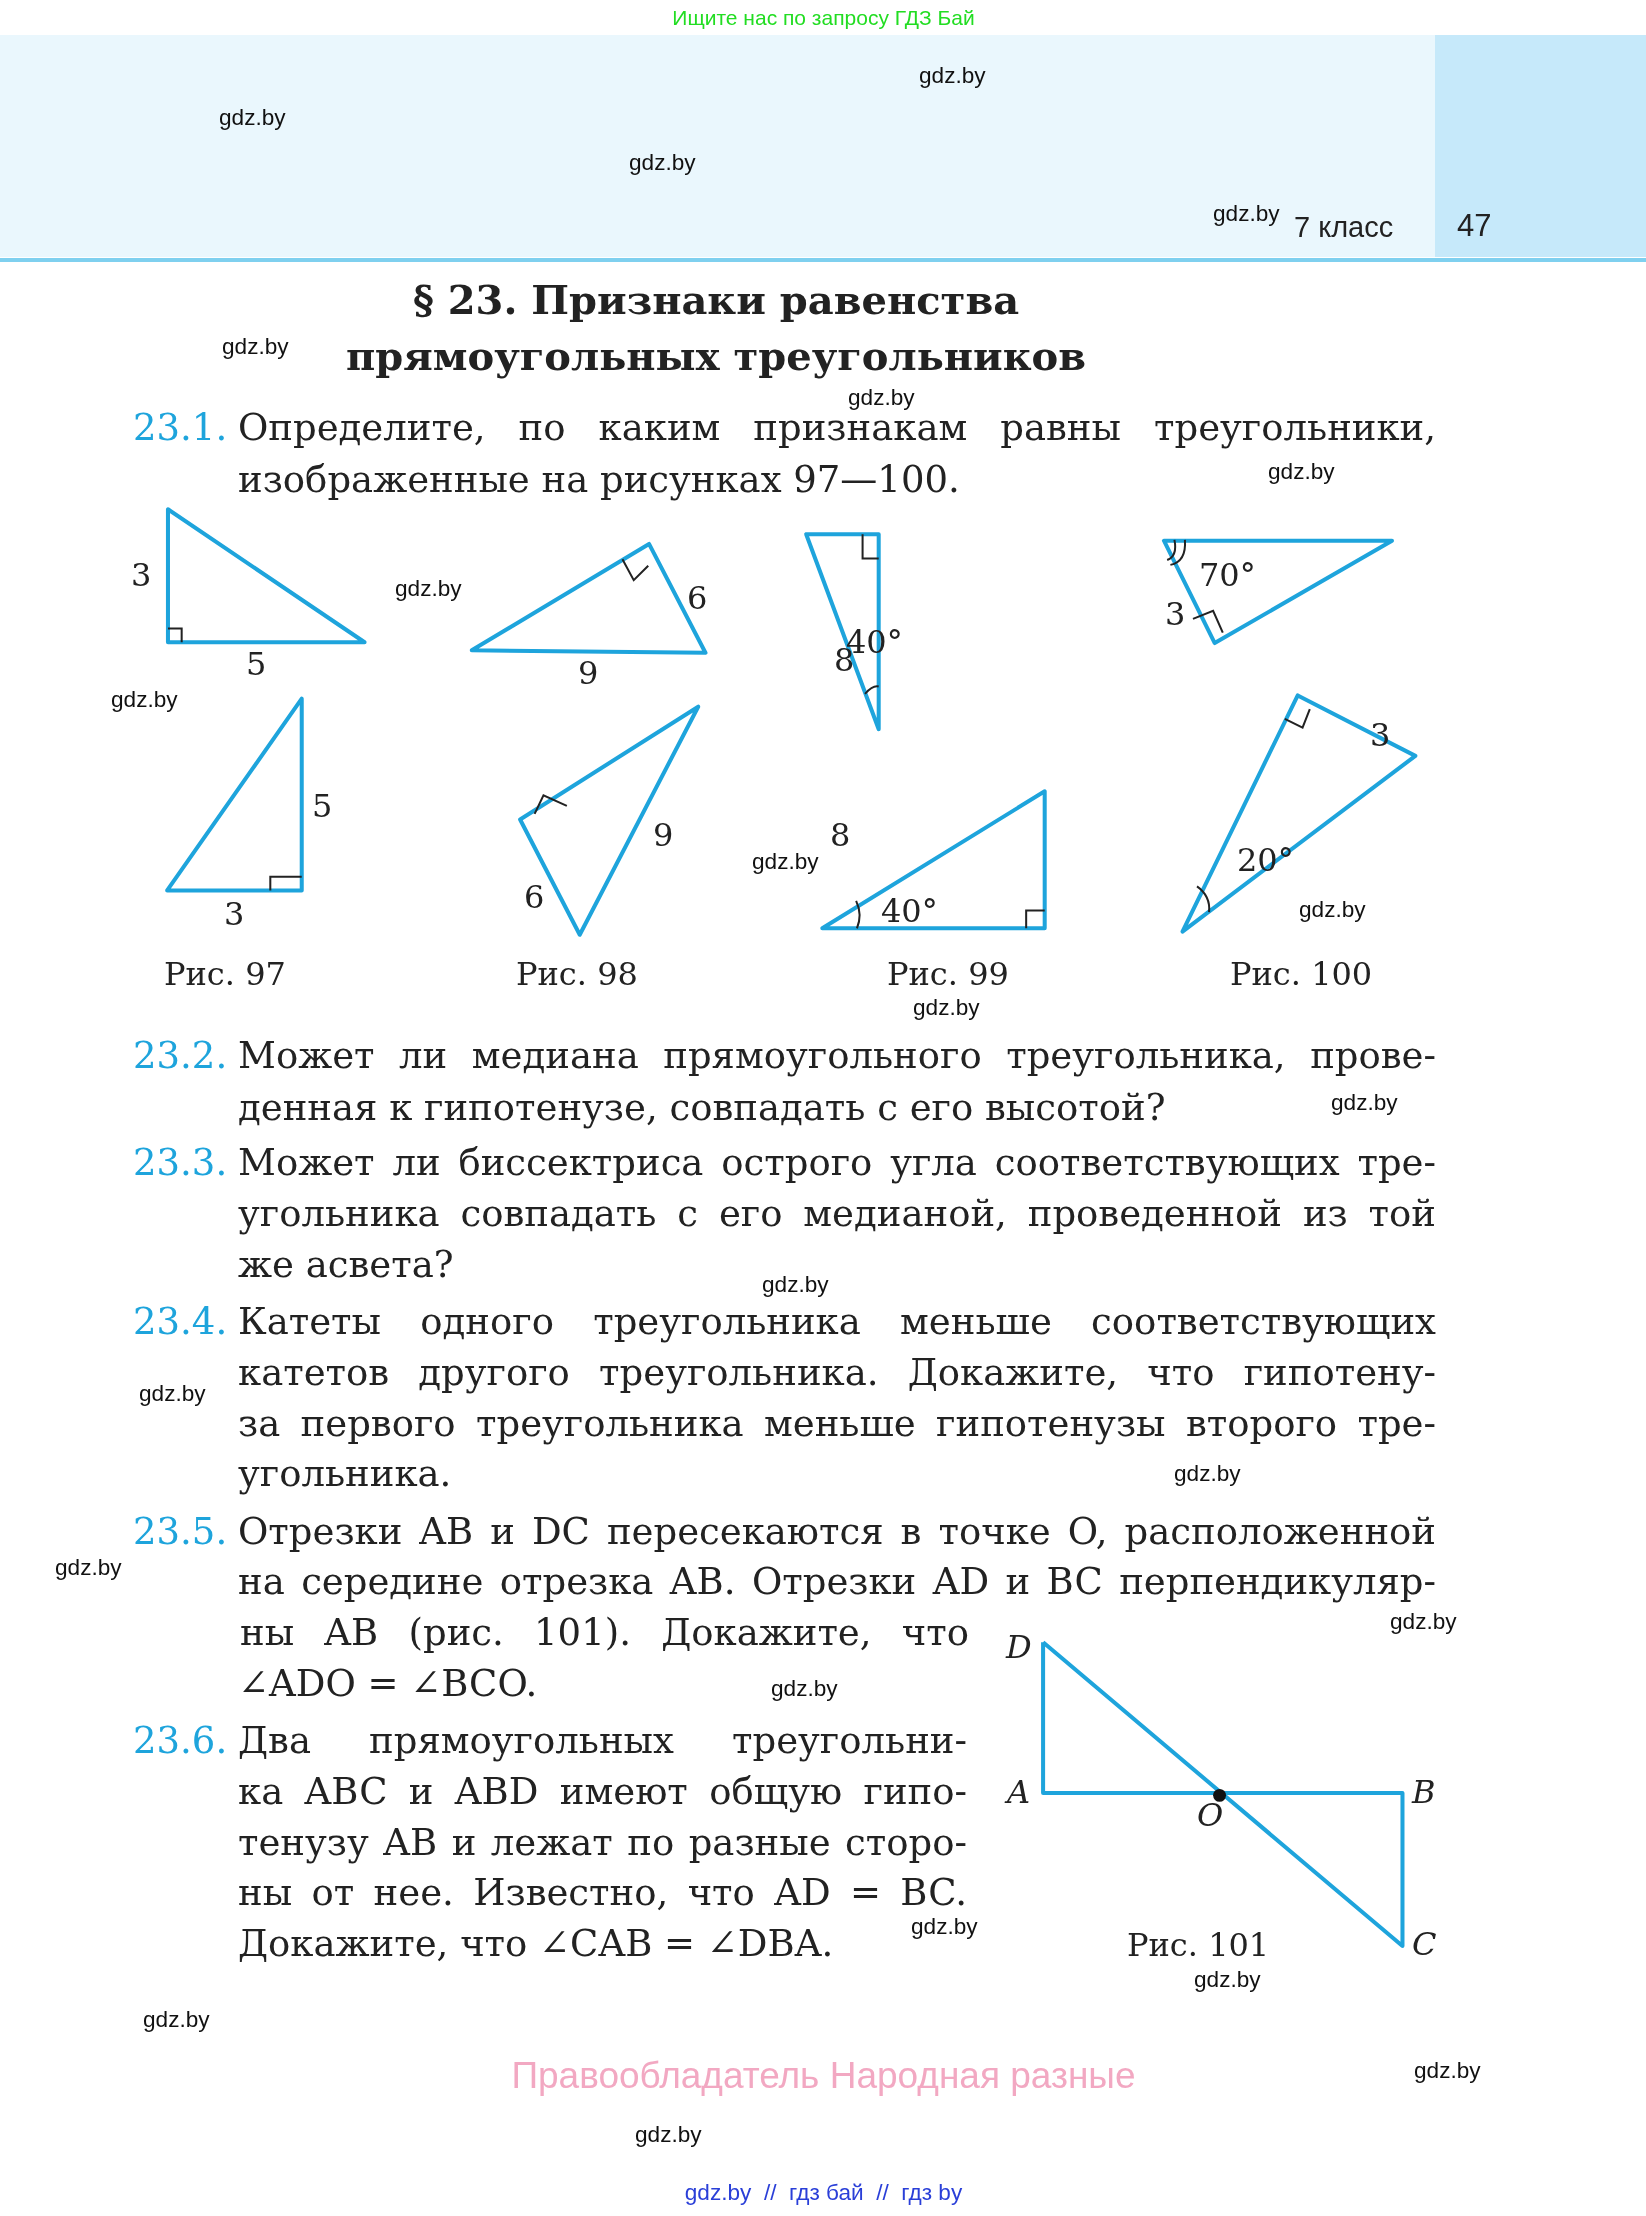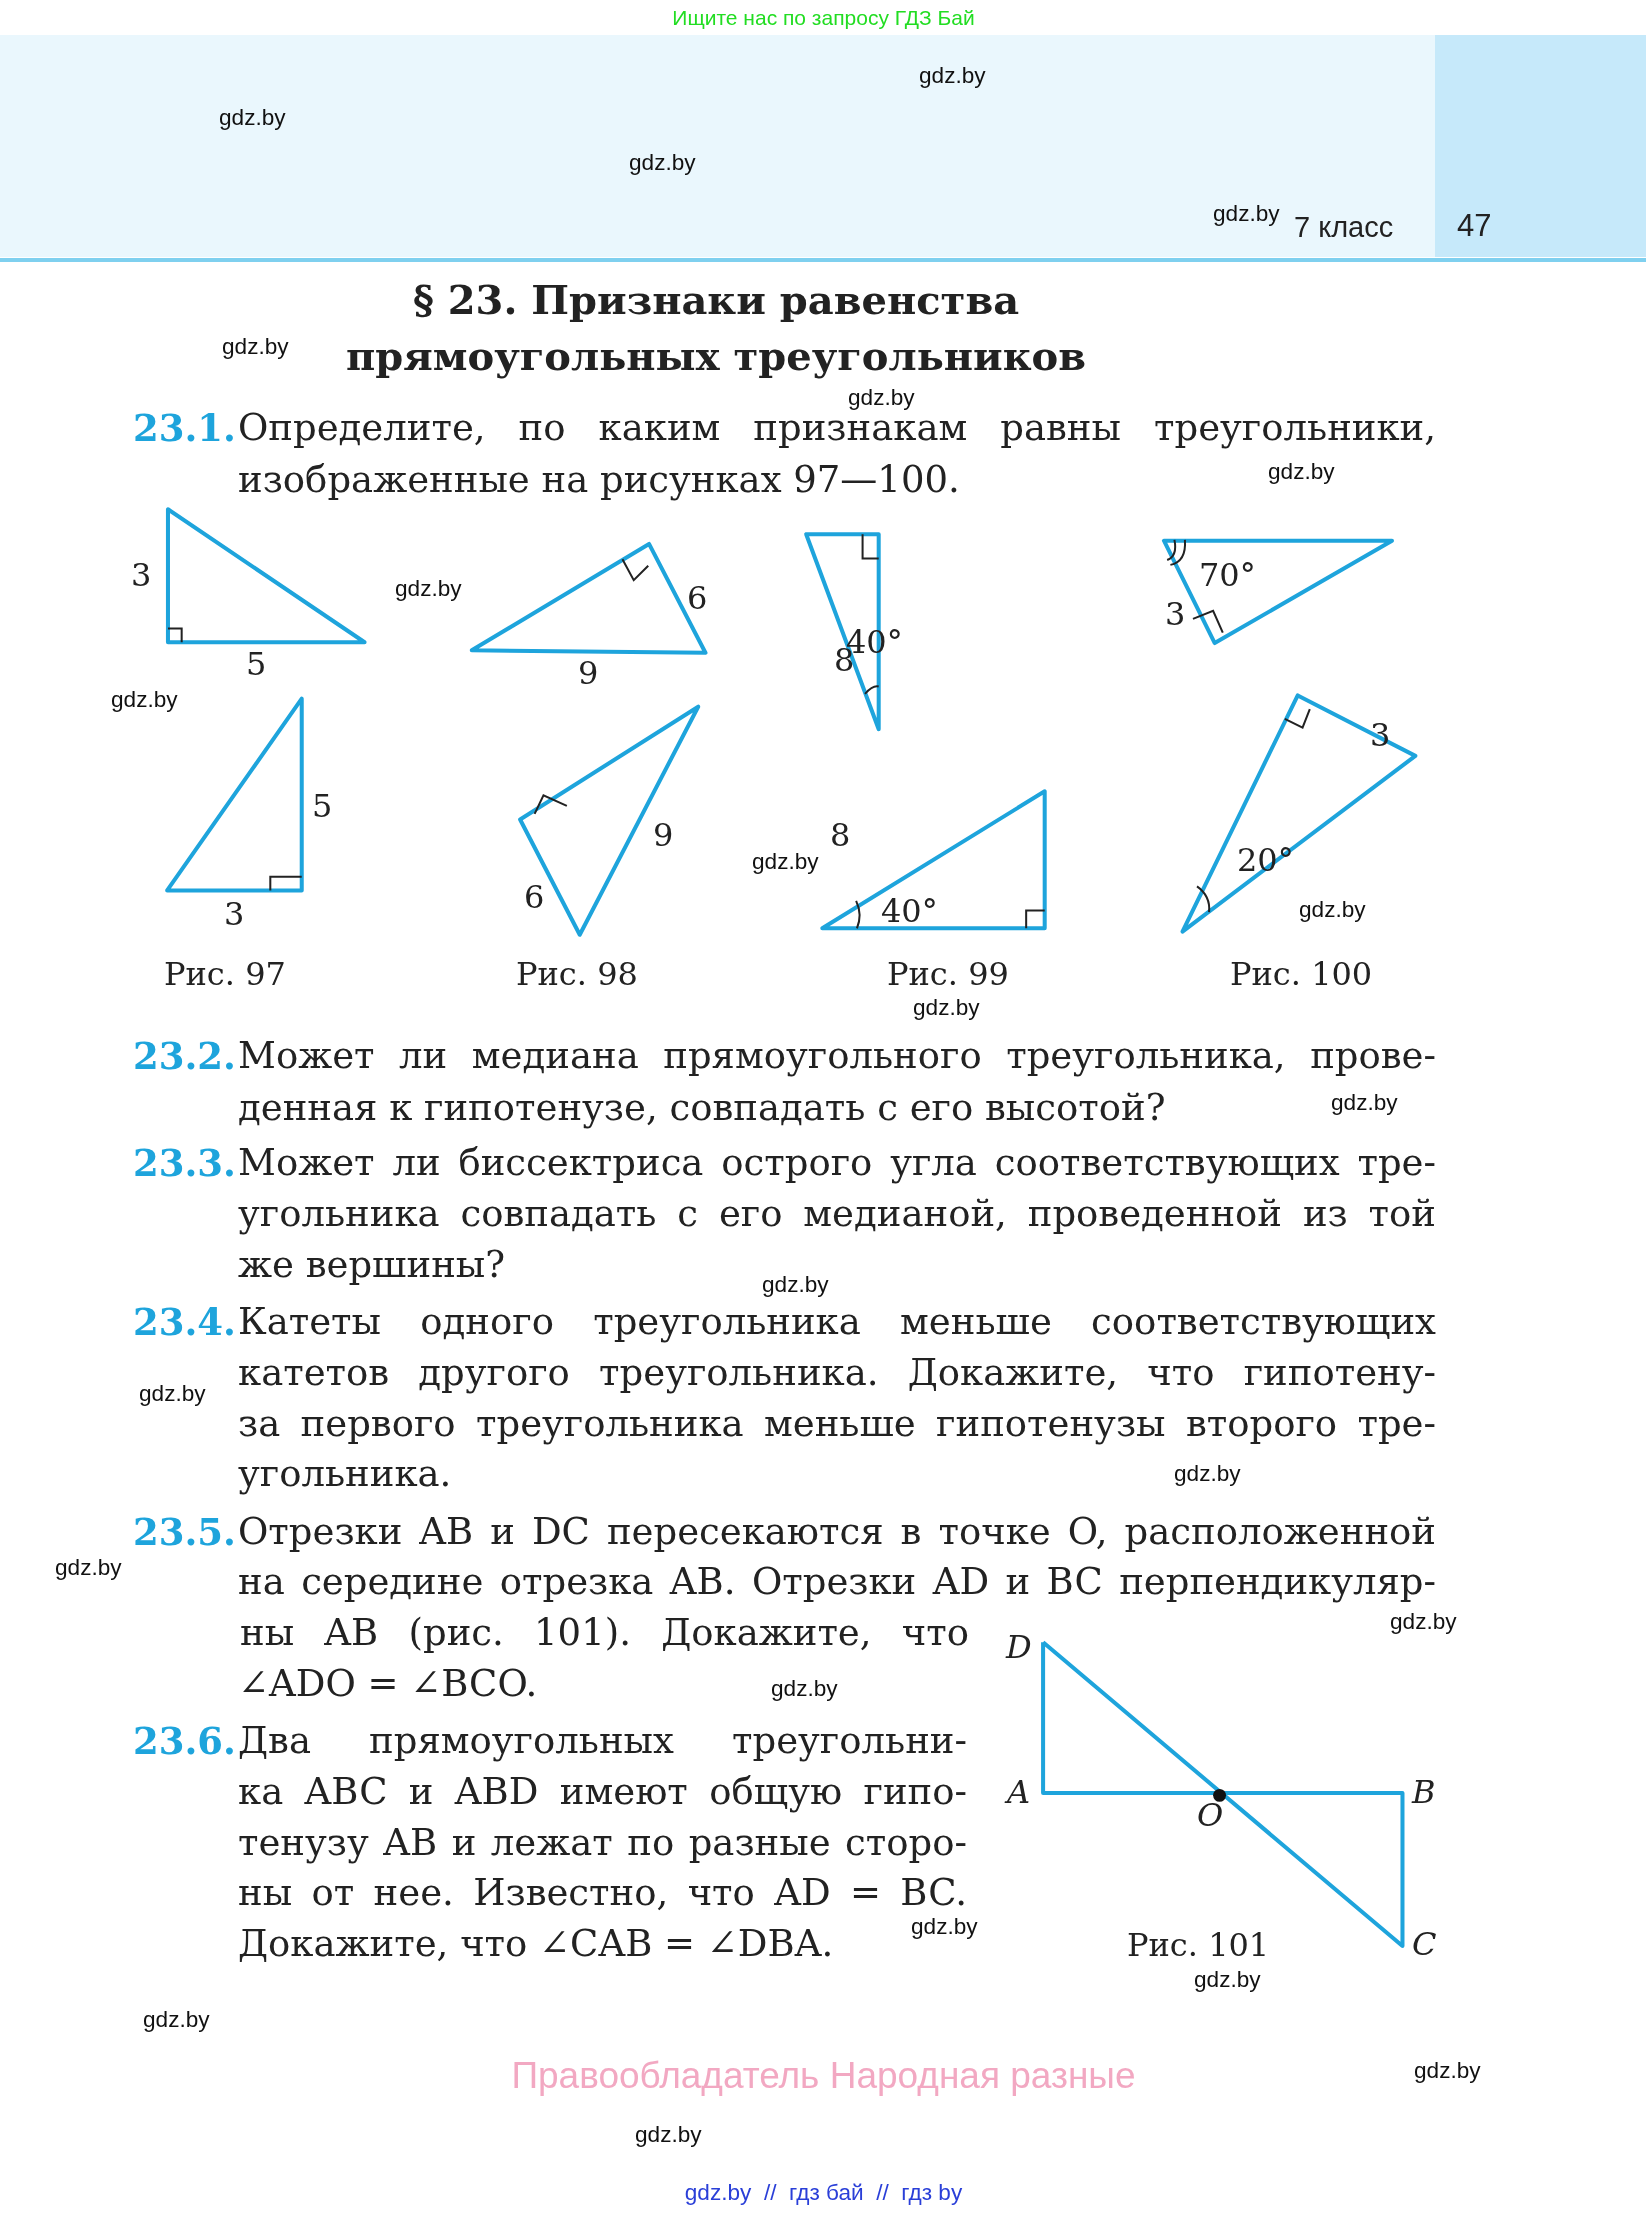--- a/index.html
+++ b/index.html
@@ -8,21 +8,21 @@
   .abs { position:absolute; }
   .topbanner { left:0; top:0; width:1647px; height:35px; text-align:center;
                font-family:"Liberation Sans", sans-serif; font-size:21px; color:#22dd22; line-height:35px; }
   .header { left:0; top:35px; width:1647px; height:222px; background:#eaf7fd; }
   .header-right { left:1435px; top:35px; width:211px; height:222px; background:#c6e9fa; }
   .header-line { left:0; top:258px; width:1647px; height:4px; background:#7fd0ef; }
   .grade { left:1294px; top:211px; font-family:"Liberation Sans", sans-serif; font-size:29px; color:#222; }
   .pagenum { left:1457px; top:208px; font-family:"Liberation Sans", sans-serif; font-size:31px; color:#222; }
   .wm { font-family:"Liberation Sans", sans-serif; font-size:22.6px; color:#111; }
   .title { left:0; width:1432px; text-align:center; font-weight:bold; font-size:40px; color:#222; }
-  .num { font-weight:bold; color:#1ea4dc; font-size:37px; }
+  .num { font-weight:normal; color:#1ea4dc; font-size:37px; }
   .line { font-size:37px; color:#222; white-space:nowrap; }
   .just { text-align:justify; text-align-last:justify; }
   .cap { font-size:32px; color:#222; }
   .lbl { font-size:32px; color:#222; }
   .it { font-style:italic; }
   .footer-pink { left:0; width:1647px; text-align:center; top:2055px; font-family:"Liberation Sans", sans-serif;
                  font-size:37px; color:#f2a8c2; }
   .footer-blue { left:0; width:1647px; text-align:center; top:2180px; font-family:"Liberation Sans", sans-serif;
                  font-size:22.6px; color:#2a3fd8; }
   svg { position:absolute; left:0; top:0; overflow:visible; }
@@ -130,21 +130,21 @@
 <div class="abs cap" style="left:887px;top:955px">Рис. 99</div>
 <div class="abs cap" style="left:1230px;top:955px">Рис. 100</div>
 
 <div class="abs num" style="left:133px;top:1034px">23.2.</div>
 <div class="abs line just" style="left:238px;top:1034px;width:1198px">Может ли медиана прямоугольного треугольника, прове-</div>
 <div class="abs line" style="left:238px;top:1086px">денная к гипотенузе, совпадать с его высотой?</div>
 
 <div class="abs num" style="left:133px;top:1141px">23.3.</div>
 <div class="abs line just" style="left:238px;top:1141px;width:1198px">Может ли биссектриса острого угла соответствующих тре-</div>
 <div class="abs line just" style="left:238px;top:1192px;width:1198px">угольника совпадать с его медианой, проведенной из той</div>
-<div class="abs line" style="left:238px;top:1243px">же вершины?</div>
+<div class="abs line" style="left:238px;top:1243px">же асвета?</div>
 
 <div class="abs num" style="left:133px;top:1300px">23.4.</div>
 <div class="abs line just" style="left:238px;top:1300px;width:1198px">Катеты одного треугольника меньше соответствующих</div>
 <div class="abs line just" style="left:238px;top:1351px;width:1198px">катетов другого треугольника. Докажите, что гипотену-</div>
 <div class="abs line just" style="left:238px;top:1402px;width:1198px">за первого треугольника меньше гипотенузы второго тре-</div>
 <div class="abs line" style="left:238px;top:1452px">угольника.</div>
 
 <div class="abs num" style="left:133px;top:1510px">23.5.</div>
 <div class="abs line just" style="left:238px;top:1510px;width:1198px">Отрезки AB и DC пересекаются в точке O, расположенной</div>
 <div class="abs line just" style="left:238px;top:1560px;width:1198px">на середине отрезка AB. Отрезки AD и BC перпендикуляр-</div>

